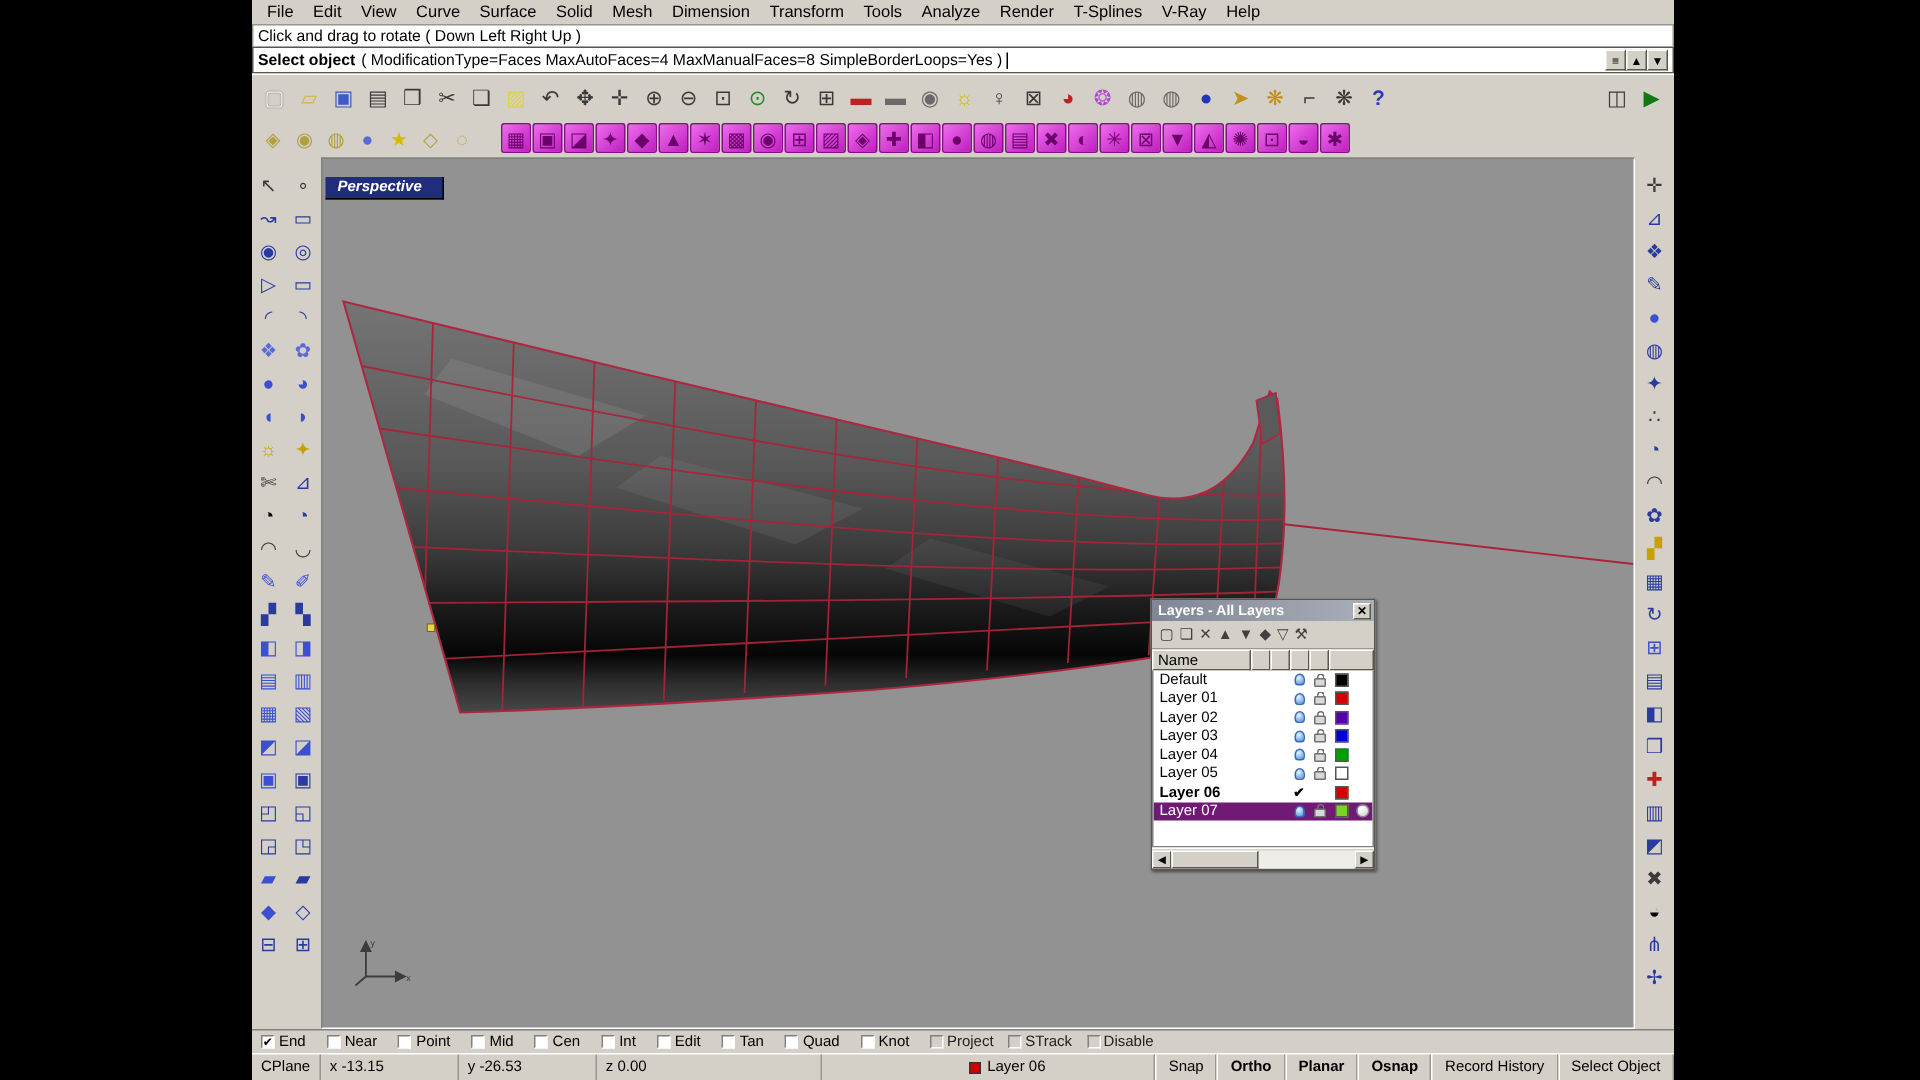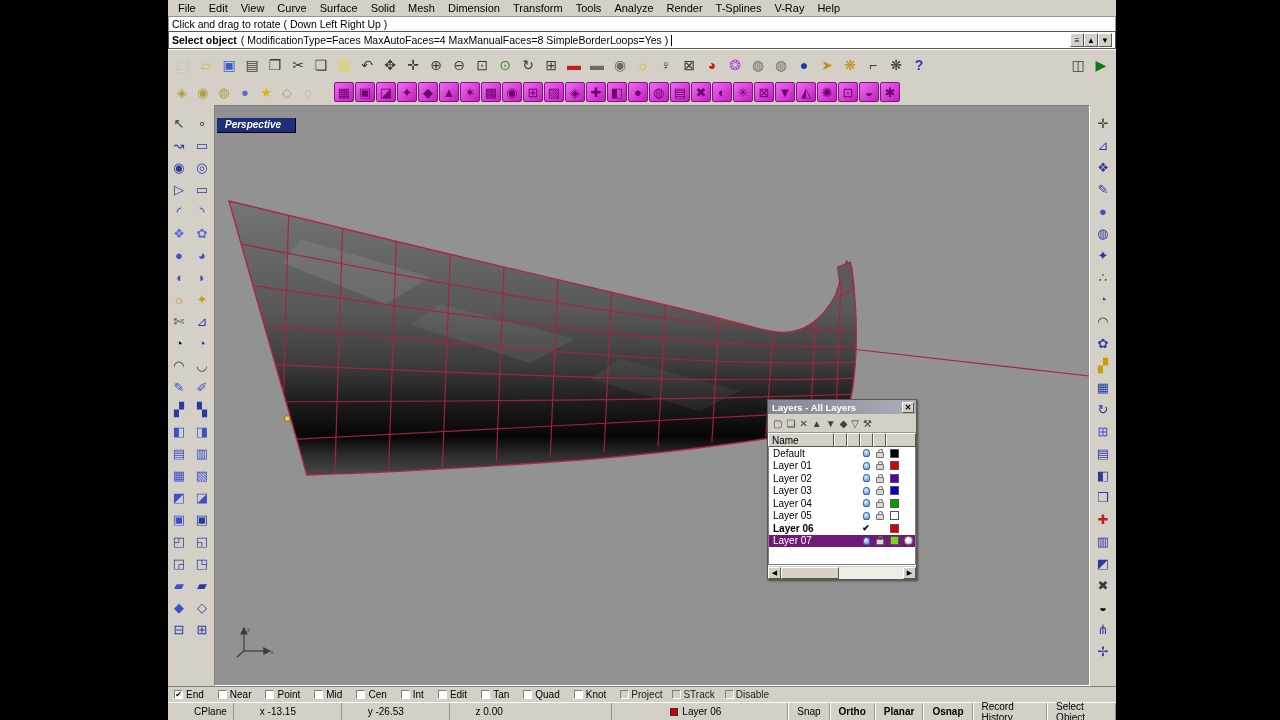--- a/index.html
+++ b/index.html
@@ -103,21 +103,21 @@
   .os-item { display:flex; align-items:center; gap:3px; margin-right:14px; }
   .cb { width:9px; height:9px; background:#fff; border:1px solid; border-color:#808080 #fff #fff #808080;
         font-size:8px; line-height:8px; display:flex; align-items:center; justify-content:center; }
   .os-mode { display:flex; align-items:center; gap:2px; margin-right:10px; color:#222; }
   .os-mode .cb { background:#d4d0c8; }
 
   
   #statusbar { height:18px; display:flex; align-items:stretch; background:#d4d0c8;
                border-top:1px solid #fff; font-size:10px; }
   .st { display:flex; align-items:center; padding:0 6px; border-right:1px solid #9a968e;
-        white-space:nowrap;margin-left:20px; }
+        white-space:nowrap; }
   .st.rless { border-right:none; }
   .st-spring { flex:1; }
   .st-sw { width:8px; height:8px; border:1px solid #333; margin-right:4px; }
   .pane { display:flex; align-items:center; justify-content:center; padding:0 8px;
           border-left:1px solid #fff; border-right:1px solid #9a968e; }
   .pane.active { font-weight:bold; }
 </style>
 </head>
 <body>
 

